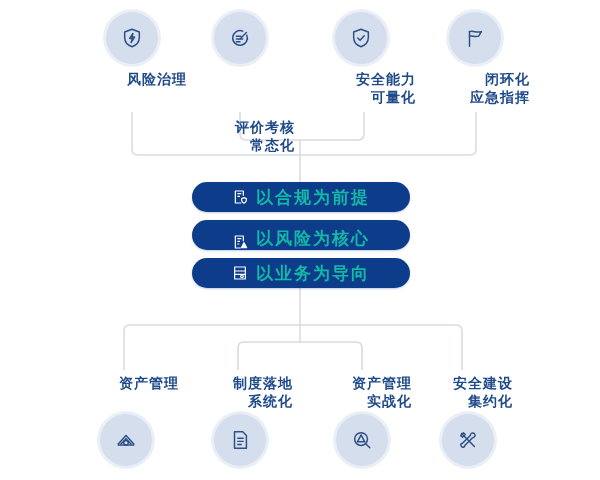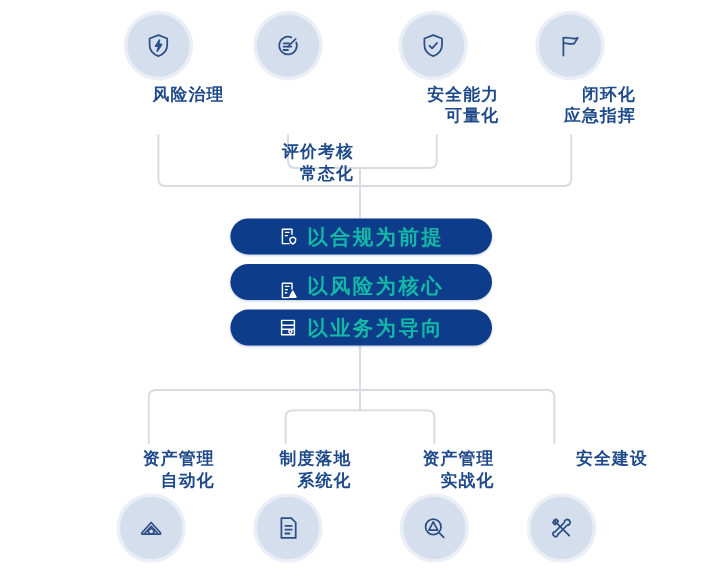--- a/index.html
+++ b/index.html
@@ -125,21 +125,20 @@
     <path d="M4 3 H20 V21 H4 Z"></path>
     <path d="M4 9 H20 M4 14 H20"></path>
     <circle cx="15" cy="17" r="2"></circle>
   </svg>
   <span>以业务为导向</span>
 </div>
 
 <div>
   <div class="label" style="left:124px; top:374px;">
     <span>资产管理</span>
-    <span>自动化</span>
   </div>
   <div class="icon-wrap" style="left:126px; top:440px;">
     <svg viewBox="0 0 24 24" fill="none" stroke="#2d4f86" stroke-width="1.6" stroke-linejoin="round">
       <path d="M3 17 L12 7 L21 17"></path>
       <path d="M6 17 L12 10.5 L18 17"></path>
       <circle cx="12" cy="15" r="2.5"></circle>
       <path d="M3 17.5 H21"></path>
     </svg>
   </div>
 </div>
@@ -165,22 +164,23 @@
   <div class="icon-wrap" style="left:362px; top:440px;">
     <svg viewBox="0 0 24 24" fill="none" stroke="#2d4f86" stroke-width="1.6" stroke-linejoin="round" stroke-linecap="round">
       <circle cx="11" cy="11" r="7"></circle>
       <path d="M11 6.5 L15 14 H7 Z"></path>
       <path d="M16 16 L20.5 20.5"></path>
     </svg>
   </div>
 </div>
 
 <div>
-  <div class="label" style="left:485px; top:374px;">
+  <div class="label" style="left:458px; top:374px;">
     <span>安全建设</span>
+    <span>集约化</span>
   </div>
   <div class="icon-wrap" style="left:468px; top:440px;">
     <svg viewBox="0 0 24 24" fill="none" stroke="#2d4f86" stroke-width="1.6" stroke-linejoin="round" stroke-linecap="round">
       <path d="M5 5 L19 19"></path>
       <path d="M4 7 L7 4 L9 6 L6 9 Z"></path>
       <path d="M19 5 C17 3.5 14.5 4.5 14.5 7 L6 15.5 C4.5 15.5 3.5 17 4.5 18.5 L5.5 19.5 C7 20.5 8.5 19.5 8.5 18 L17 9.5 C19.5 9.5 20.5 7 19 5 Z"></path>
     </svg>
   </div>
 </div>
 

